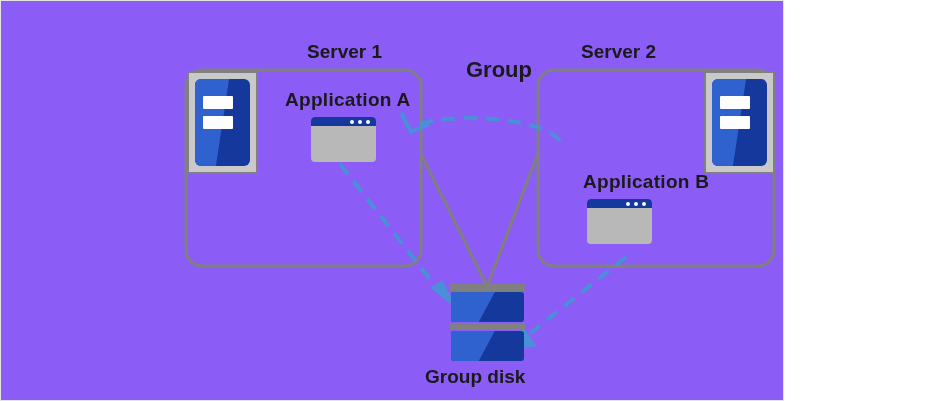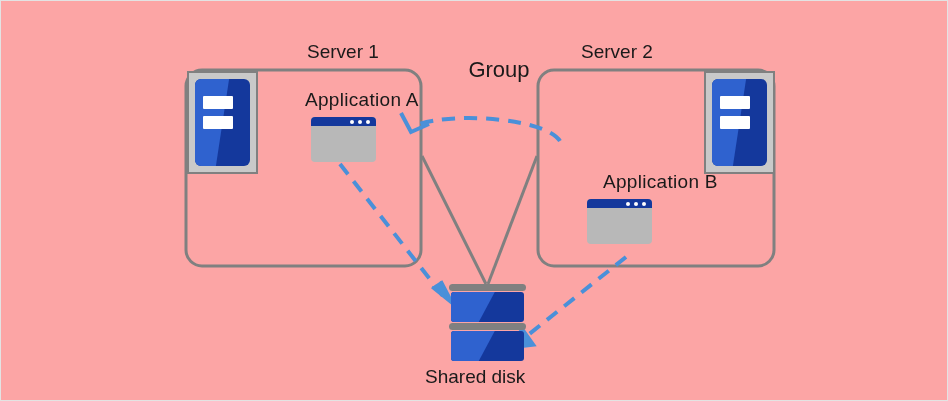--- a/index.html
+++ b/index.html
@@ -2,48 +2,48 @@
 <html><head>
 <meta charset="utf-8">
 <style>
   html, body {
     margin: 0;
     padding: 0;
     background: #ffffff;
   }
   #canvas {
     position: relative;
-    width: 948px;
+    width: 784px;
     height: 401px;
-    background: #fca5a5;
+    background: #8b5cf6;
     border: 1px solid #e3e3e3;
     box-sizing: border-box;
     overflow: hidden;
     font-family: "Liberation Sans", sans-serif;
+    font-weight: bold;
   }
   #svg-layer {
     position: absolute;
     left: 0;
     top: 0;
     width: 948px;
     height: 401px;
   }
   .lbl {
     position: absolute;
     color: #1a1a1a;
     white-space: nowrap;
     line-height: 1.18;
   }
   .lbl-server {
     font-size: 19px;
   }
   .lbl-app {
     font-size: 19px;
     letter-spacing: 0.3px;
-    margin-left: 20px;
   }
   .lbl-group {
     font-size: 22px;
     text-align: center;
   }
   .lbl-disk {
     font-size: 19px;
   }
   
   .srv-icon {
@@ -200,15 +200,15 @@
     <div class="disk-cap" style="top:0px;"></div>
     <div class="disk-block" style="top:8px; height:30px;">
       <div class="sheen"></div>
     </div>
     <div class="disk-cap" style="top:39px;"></div>
     <div class="disk-block" style="top:47px; height:30px;">
       <div class="sheen"></div>
     </div>
   </div>
 
-  <div class="lbl lbl-disk" style="left:424px; top:365px;">Shared disk</div>
+  <div class="lbl lbl-disk" style="left:424px; top:365px;">Group disk</div>
 
 </div>
 
 </body></html>

